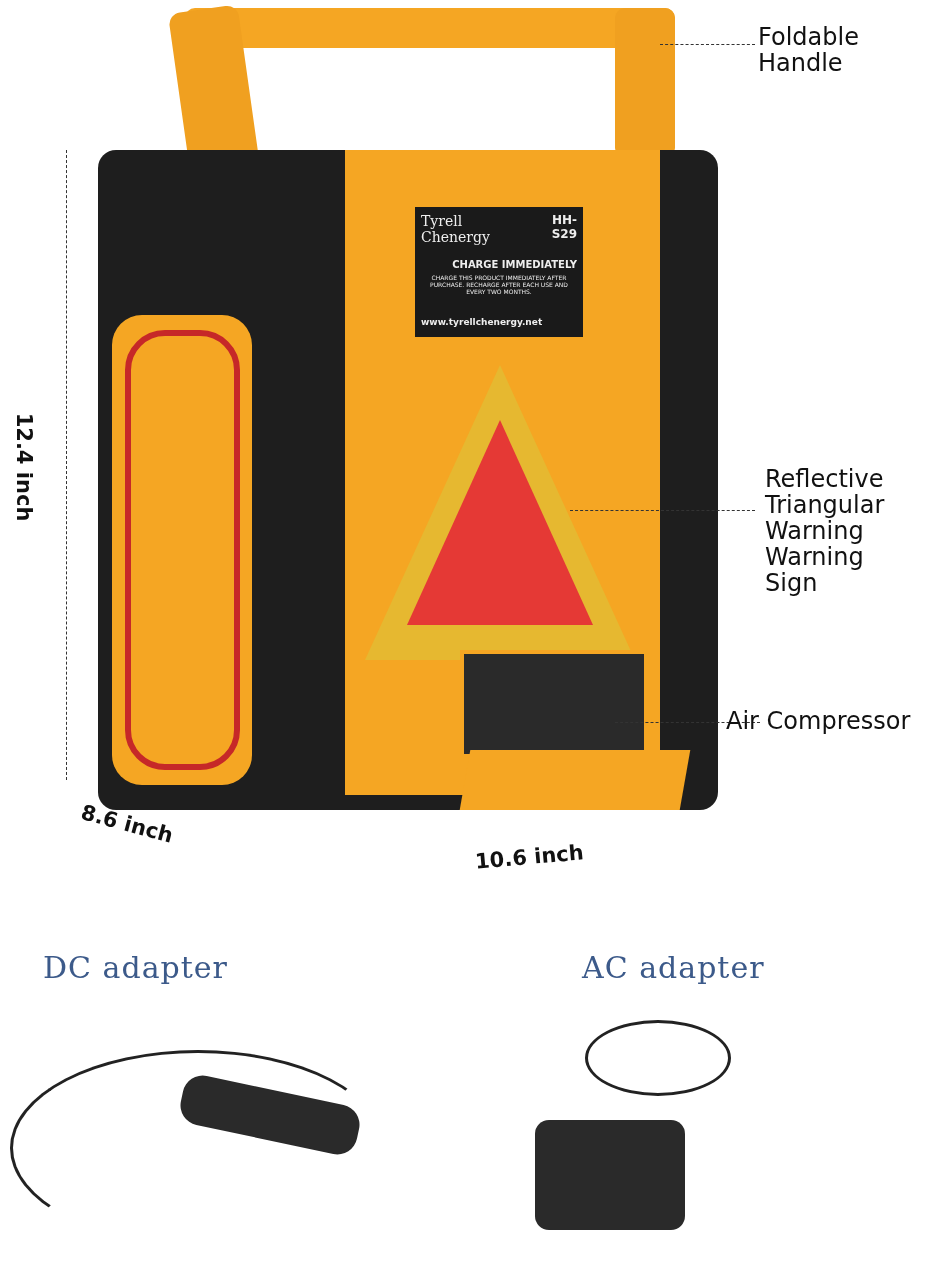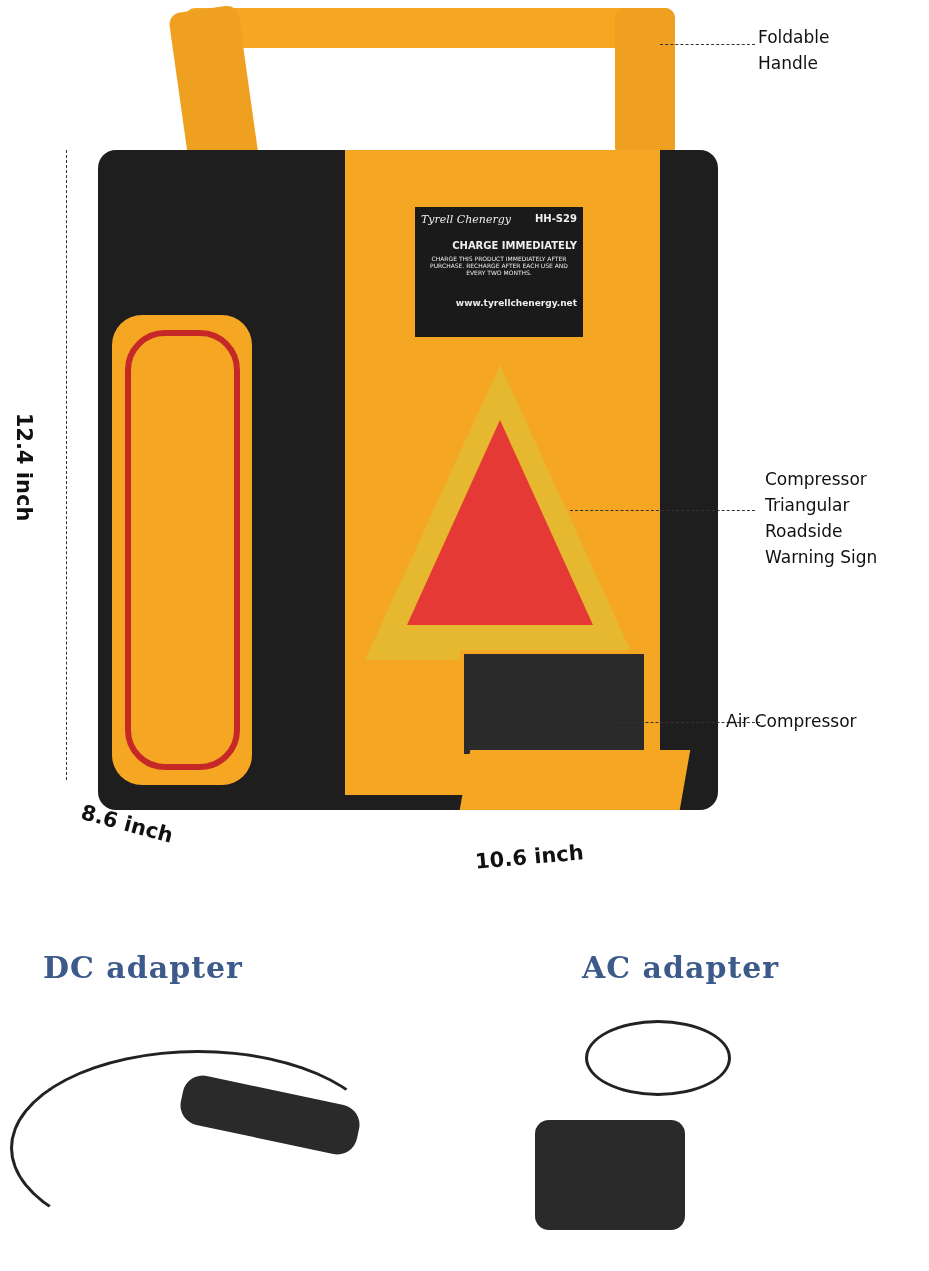--- a/index.html
+++ b/index.html
@@ -1,55 +1,55 @@
 <!DOCTYPE html>
 <html><head>
 <meta charset="utf-8">
 <style>
 body{margin:0;width:929px;height:1271px;background:#fff;position:relative;overflow:hidden;font-family:"DejaVu Sans",sans-serif;}
 .abs{position:absolute;}
-.label{font-size:17px;color:#111;line-height:26px;}
+.label{font-size:24px;color:#111;line-height:26px;}
 .dim{font-size:21px;font-weight:bold;color:#111;}
-.adp{font-family:"DejaVu Serif",serif;font-size:30px;color:#3c5a8a;letter-spacing:1px;font-weight:bold;}
+.adp{font-family:"DejaVu Serif",serif;font-size:30px;color:#3c5a8a;letter-spacing:1px;}
 .dash{border-top:1.5px dashed #333;}
 </style>
 </head>
 <body>
 
 <div class="abs" style="left:185px;top:8px;width:490px;height:40px;background:#f5a623;border-radius:10px;"></div>
 <div class="abs" style="left:185px;top:8px;width:70px;height:250px;background:#f0a020;border-radius:12px;transform:rotate(-8deg);"></div>
 <div class="abs" style="left:615px;top:8px;width:60px;height:150px;background:#f0a020;border-radius:10px;"></div>
 
 <div class="abs" style="left:98px;top:150px;width:620px;height:660px;background:#1e1e1e;border-radius:18px;"></div>
 <div class="abs" style="left:345px;top:150px;width:315px;height:645px;background:#f5a623;"></div>
 <div class="abs" style="left:112px;top:315px;width:140px;height:470px;background:#f5a623;border-radius:30px;"></div>
 <div class="abs" style="left:125px;top:330px;width:115px;height:440px;border:6px solid #c62828;border-radius:40px;box-sizing:border-box;"></div>
 
 <div class="abs" style="left:415px;top:207px;width:168px;height:130px;background:#1a1a1a;color:#eee;font-size:9px;padding:6px;box-sizing:border-box;">
   <div style="display:flex;justify-content:space-between;">
-      <span style="font-family:'DejaVu Serif',serif;font-size:11px;font-style:italic;">Tyrell Chenergy</span>
-      <span style="font-size:10px;font-weight:bold;">HH-S29</span>
+      <span style="font-family:'DejaVu Serif',serif;font-size:14px;">Tyrell Chenergy</span>
+      <span style="font-size:12px;font-weight:bold;text-align:right;">HH-S29</span>
     </div>
   <div style="text-align:right;font-weight:bold;font-size:10px;margin-top:14px;">CHARGE IMMEDIATELY</div>
   <div style="text-align:center;font-size:6px;margin-top:4px;">CHARGE THIS PRODUCT IMMEDIATELY AFTER PURCHASE. RECHARGE AFTER EACH USE AND EVERY TWO MONTHS.</div>
-  <div style="text-align:right;font-weight:bold;font-size:9px;margin-top:22px;">www.tyrellchenergy.net</div>
+  <div style="text-align:left;font-weight:bold;font-size:9px;margin-top:22px;">www.tyrellchenergy.net</div>
 </div>
 
 <svg class="abs" style="left:365px;top:365px;" width="270" height="300">
     <polygon points="135,0 270,295 0,295" fill="#e6b830"></polygon>
     <polygon points="135,55 228,260 42,260" fill="#e53935"></polygon>
   </svg>
 
 <div class="abs" style="left:460px;top:650px;width:180px;height:100px;background:#2a2a2a;border:4px solid #f5a623;"></div>
 <div class="abs" style="left:465px;top:750px;width:220px;height:60px;background:#f5a623;transform:skewX(-10deg);"></div>
 
 <div class="abs dash" style="left:660px;top:44px;width:95px;"></div>
 <div class="abs label" style="left:758px;top:24px;width:110px;font-weight:500;">Foldable Handle</div>
 <div class="abs dash" style="left:570px;top:510px;width:185px;"></div>
-<div class="abs label" style="left:765px;top:466px;width:150px;">Compressor Triangular Roadside Warning Sign</div>
+<div class="abs label" style="left:765px;top:466px;width:150px;">Reflective Triangular Warning Warning Sign</div>
 <div class="abs dash" style="left:615px;top:722px;width:145px;"></div>
 <div class="abs label" style="left:726px;top:708px;">Air Compressor</div>
 
 <div class="abs" style="left:66px;top:150px;height:630px;border-left:1.5px dashed #333;"></div>
 <div class="abs dim" style="left:-30px;top:455px;transform:rotate(90deg);">12.4 inch</div>
 <div class="abs dim" style="left:80px;top:812px;transform:rotate(15deg);">8.6 inch</div>
 <div class="abs dim" style="left:475px;top:845px;transform:rotate(-5deg);">10.6 inch</div>
 
 <div class="abs adp" style="left:43px;top:950px;">DC adapter</div>
 <div class="abs adp" style="left:582px;top:950px;text-align:right;">AC adapter</div>

